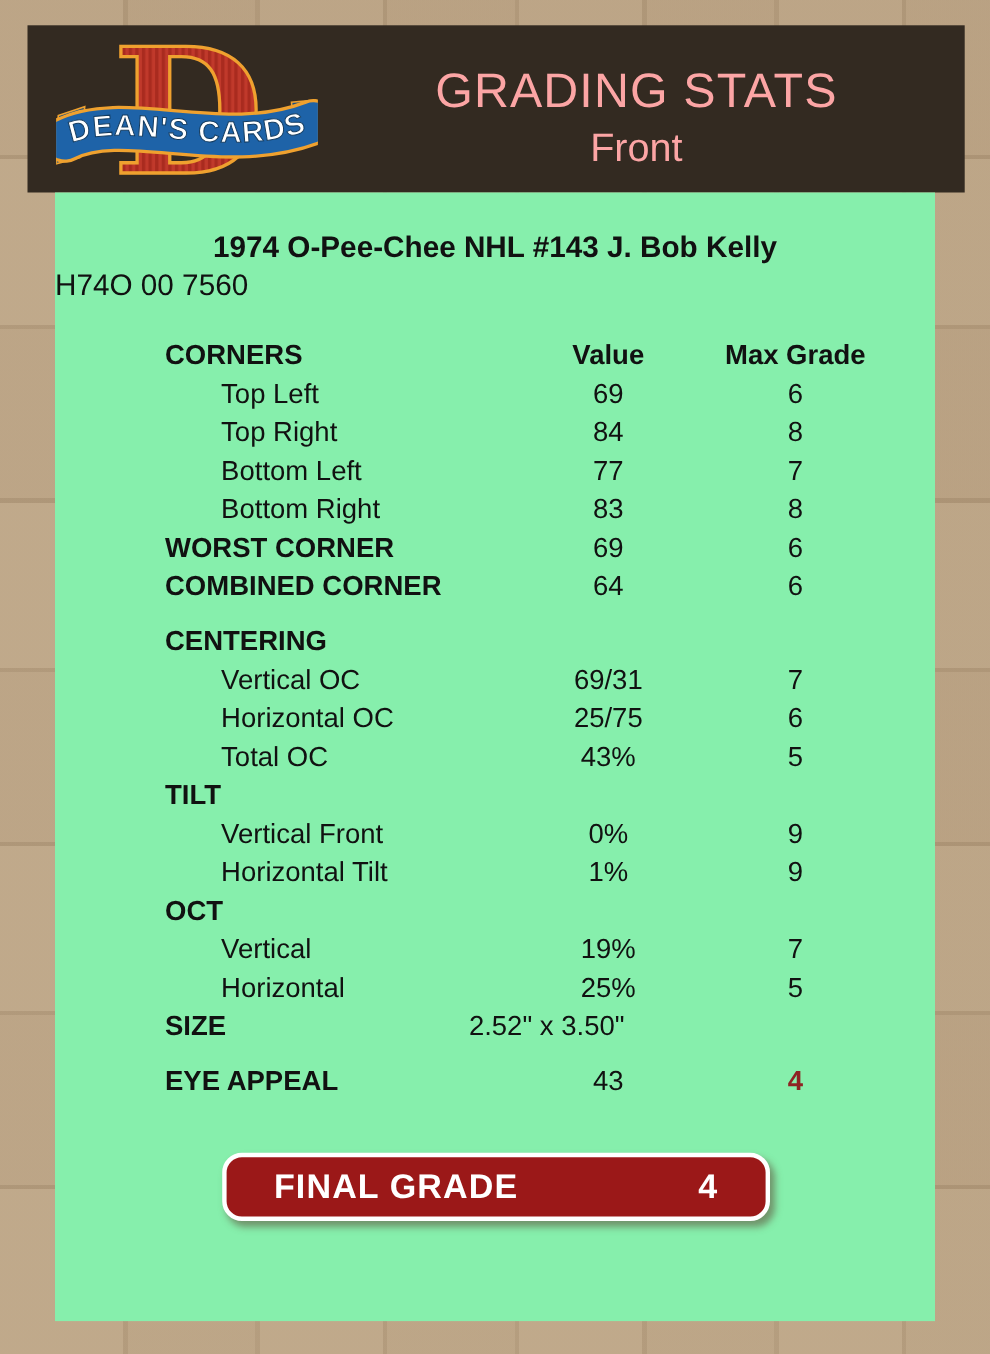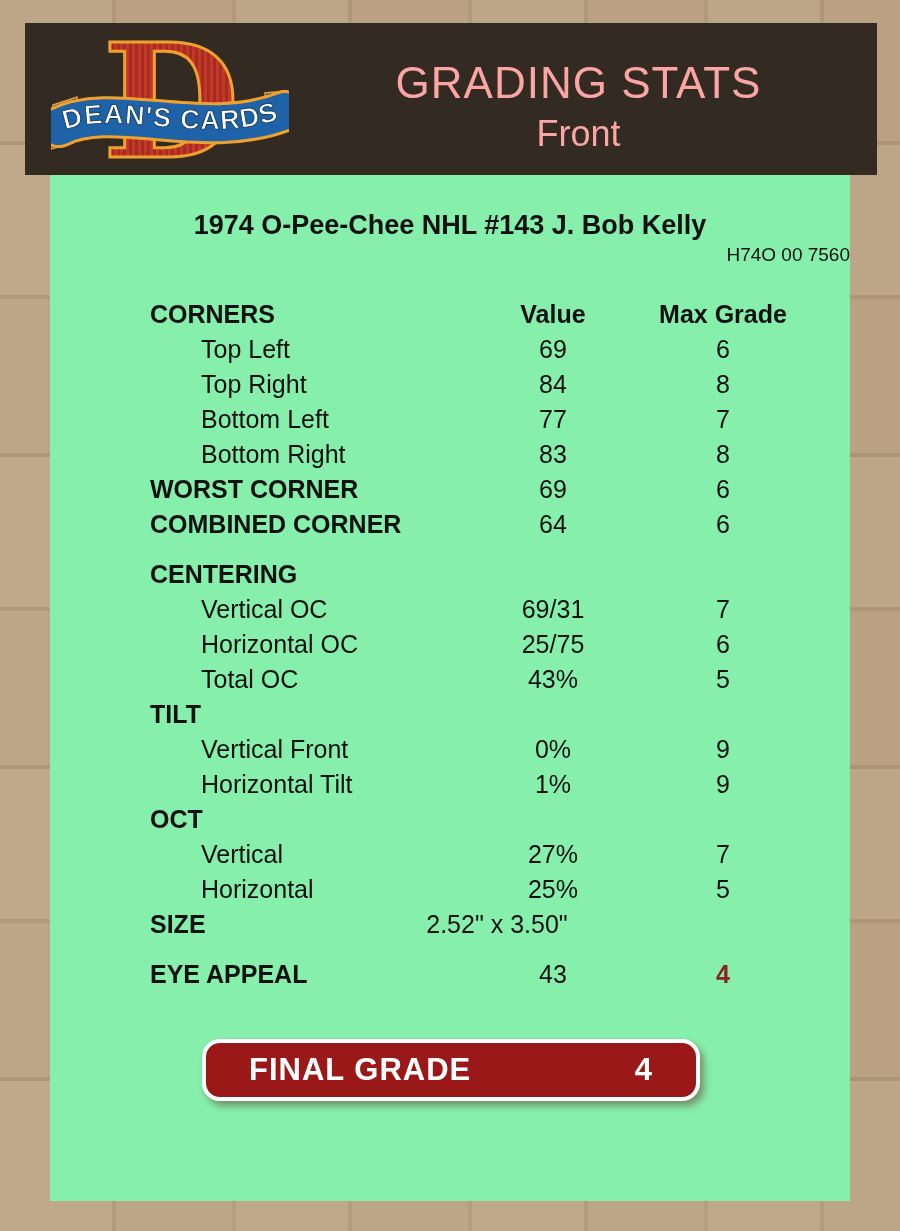--- a/index.html
+++ b/index.html
@@ -26,21 +26,21 @@
   }
   .logo{position:absolute;left:26px;top:10px;width:238px;height:134px;}
   .header-text{position:absolute;left:255px;right:0;top:34px;text-align:center;color:#fca5a5;}
   .header-title{font-size:44px;line-height:52px;letter-spacing:1px;}
   .header-subtitle{font-size:36px;line-height:46px;margin-top:2px;}
   .panel{
     position:absolute;left:50px;top:175px;width:800px;height:1026px;
     background:#86efac;color:#111;
   }
   .card-title{margin-top:35px;text-align:center;font-weight:700;font-size:27px;}
-  .card-serial{margin-top:3px;text-align:right;font-size:19px;}
+  .card-serial{margin-top:3px;text-align:left;font-size:27px;}
   .table{margin:31px 52px 0 100px;}
   .row{display:flex;line-height:35px;font-size:25px;}
   .cell{display:block;}
   .cell.label{flex:1;text-align:left;}
   .cell.value{width:190px;text-align:center;}
   .cell.max{width:150px;text-align:center;}
   .row.head .cell{font-weight:700;}
   .row.item .cell.label{padding-left:51px;}
   .row.section .cell.label,.row.bold .cell.label{font-weight:700;}
   .row.gap{margin-top:15px;}
@@ -159,21 +159,21 @@
         <span class="cell value">1%</span>
         <span class="cell max">9</span>
       </div>
       <div class="row section">
         <span class="cell label">OCT</span>
         <span class="cell value"></span>
         <span class="cell max"></span>
       </div>
       <div class="row item">
         <span class="cell label">Vertical</span>
-        <span class="cell value">27%</span>
+        <span class="cell value">19%</span>
         <span class="cell max">7</span>
       </div>
       <div class="row item">
         <span class="cell label">Horizontal</span>
         <span class="cell value">25%</span>
         <span class="cell max">5</span>
       </div>
       <div class="row bold">
         <span class="cell label">SIZE</span>
         <span class="cell value wide">2.52" x 3.50"</span>

